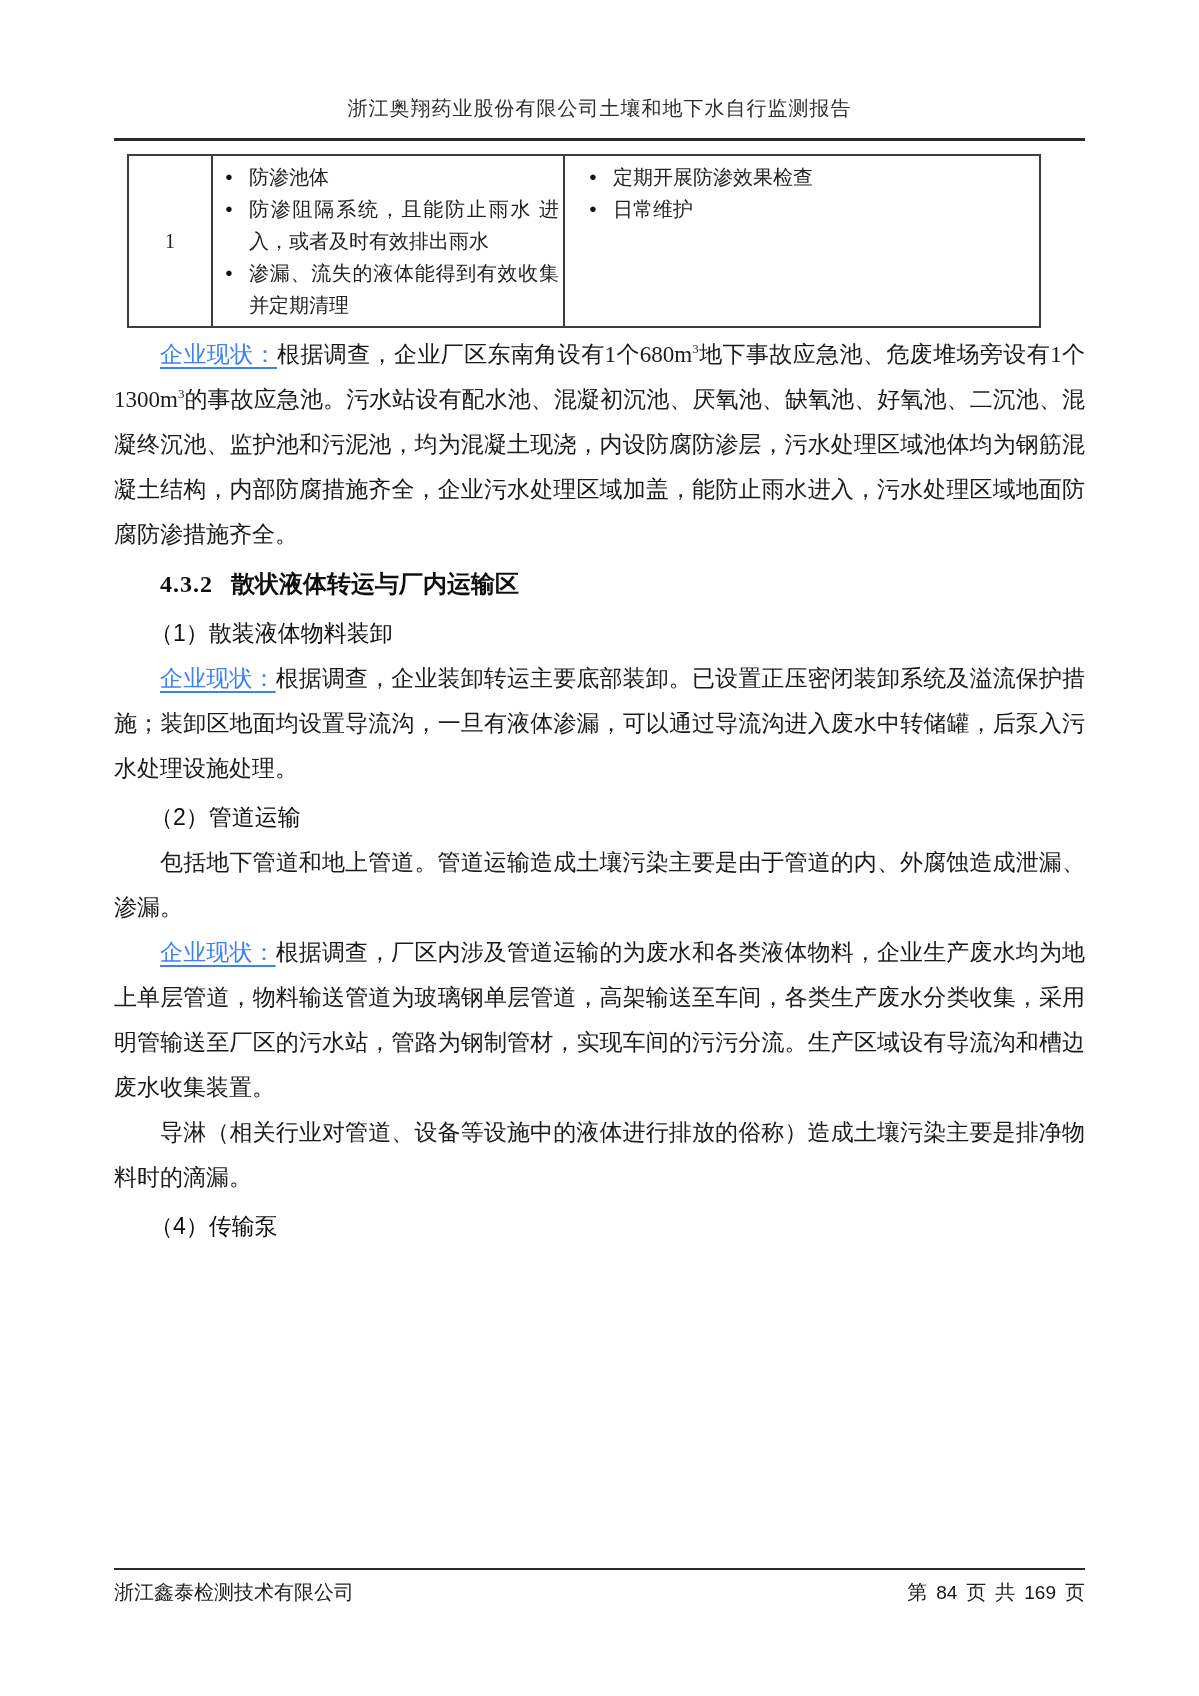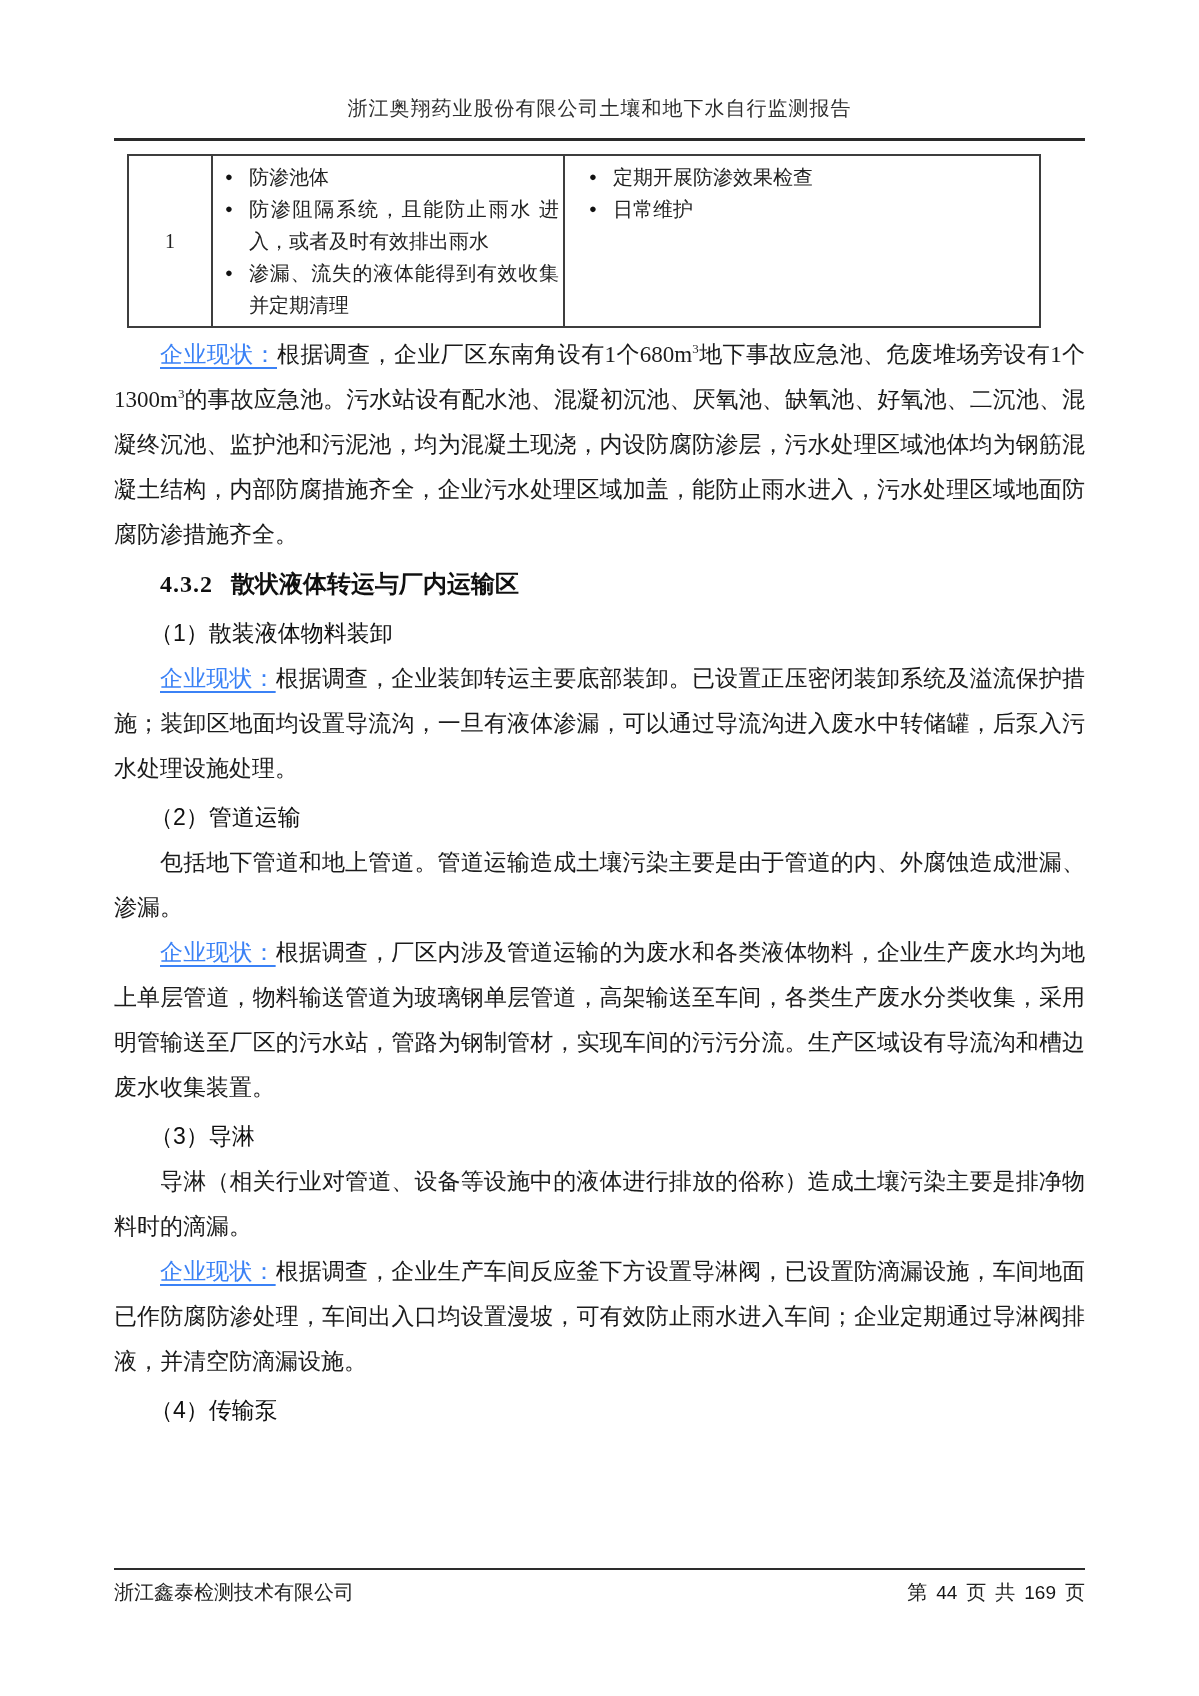--- a/index.html
+++ b/index.html
@@ -98,35 +98,33 @@
 
 
     <p class="para"><span class="status">企业现状：</span><span>根据调查，企业装卸转运主要底部装卸。已设置正压密闭装卸系统及溢流保护措施；装卸区地面均设置导流沟，一旦有液体渗漏，可以通过导流沟进入废水中转储罐，后泵入污水处理设施处理。</span></p>
 
     <div class="sub">（2）管道运输</div>
 
     <p class="para">包括地下管道和地上管道。管道运输造成土壤污染主要是由于管道的内、外腐蚀造成泄漏、渗漏。</p>
 
     <p class="para"><span class="status">企业现状：</span><span>根据调查，厂区内涉及管道运输的为废水和各类液体物料，企业生产废水均为地上单层管道，物料输送管道为玻璃钢单层管道，高架输送至车间，各类生产废水分类收集，采用明管输送至厂区的污水站，管路为钢制管材，实现车间的污污分流。生产区域设有导流沟和槽边废水收集装置。</span></p>
 
-    <div class="sub">（3）导淋</div>
 
     <p class="para">导淋（相关行业对管道、设备等设施中的液体进行排放的俗称）造成土壤污染主要是排净物料时的滴漏。</p>
 
-    <p class="para"><span class="status">企业现状：</span><span>根据调查，企业生产车间反应釜下方设置导淋阀，已设置防滴漏设施，车间地面已作防腐防渗处理，车间出入口均设置漫坡，可有效防止雨水进入车间；企业定期通过导淋阀排液，并清空防滴漏设施。</span></p>
 
     <div class="sub">（4）传输泵</div>
 
   </div>
 
   <div class="footer">
     <div>浙江鑫泰检测技术有限公司</div>
     <div class="pageinfo">
       <span>第</span>
-      <span class="num">44</span>
+      <span class="num">84</span>
       <span>页</span>
       <span>共</span>
       <span class="num">169</span>
       <span>页</span>
     </div>
   </div>
 
 </div>
 
 </body></html>

